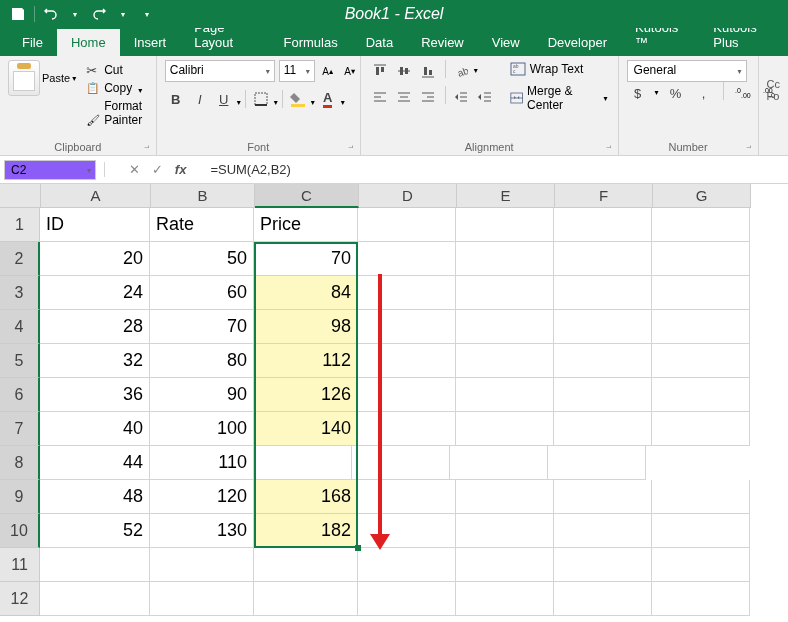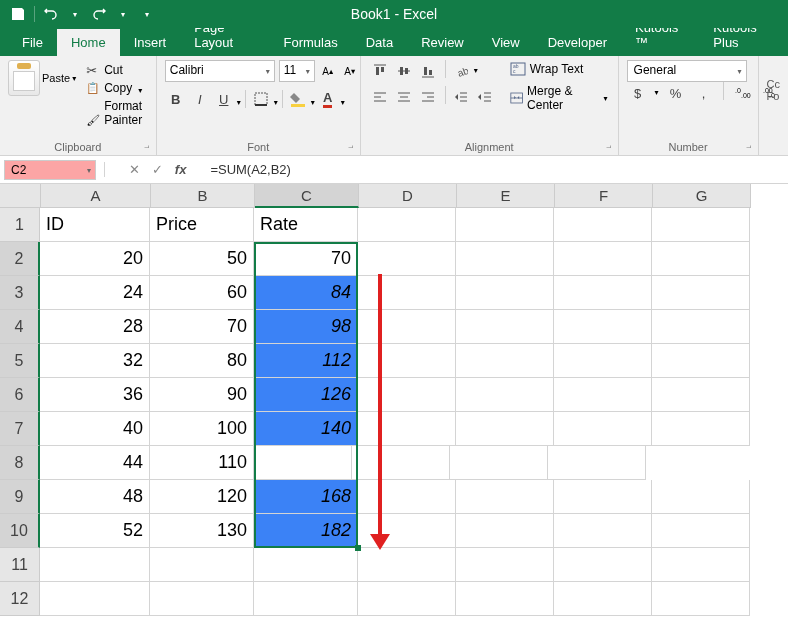--- a/index.html
+++ b/index.html
@@ -3,21 +3,21 @@
   <meta charset="utf-8">
   <style>
     * { box-sizing: border-box; margin: 0; padding: 0; font-family: 'Segoe UI', Tahoma, sans-serif; }
     body { background: #fff; width: 788px; height: 622px; overflow: hidden; font-size: 12px; }
     
     
     .titlebar { background: #127c47; height: 28px; display: flex; align-items: center; color: #fff; position: relative; }
     .qat { display: flex; align-items: center; gap: 8px; padding-left: 10px; }
     .qat-icon { width: 16px; height: 16px; display: inline-flex; align-items: center; justify-content: center; color: #fff; cursor: pointer; }
     .qat-sep { width: 1px; height: 16px; background: rgba(255,255,255,0.3); }
-    .title-text { position: absolute; left: 50%; transform: translateX(-50%); font-size: 14px; }
+    .title-text { position: absolute; left: 50%; transform: translateX(-50%); font-size: 16px; font-style: italic; }
     
     
     .tabs { background: #127c47; height: 28px; display: flex; align-items: flex-end; padding-left: 8px; }
     .tab { padding: 6px 14px; color: #fff; font-size: 13px; cursor: pointer; }
     .tab.active { background: #f1f1f1; color: #127c47; }
     
     
     .ribbon { background: #f1f1f1; height: 100px; border-bottom: 1px solid #d4d4d4; display: flex; position: relative; }
     .ribbon-group { display: flex; flex-direction: column; padding: 4px 8px 2px; border-right: 1px solid #d4d4d4; position: relative; }
     .ribbon-group-content { flex: 1; display: flex; align-items: flex-start; gap: 6px; }
@@ -58,38 +58,38 @@
     
     .wrap-merge { display: flex; flex-direction: column; gap: 4px; padding-left: 6px; }
     .wrap-item { display: flex; align-items: center; gap: 4px; cursor: pointer; font-size: 12px; padding: 2px; }
     
     .num-col { display: flex; flex-direction: column; gap: 0; }
     .num-select { border: 1px solid #c0c0c0; background: #fff; padding: 2px 18px 2px 6px; font-size: 12px; height: 22px; width: 120px; position: relative; cursor: pointer; }
     .num-row { display: flex; gap: 6px; }
     
     
     .formula-area { height: 28px; border-bottom: 1px solid #d4d4d4; display: flex; align-items: center; padding: 2px 0; }
-    .name-box { width: 92px; border: 1px solid #ccc; margin-left: 4px; padding: 2px 18px 2px 6px; font-size: 12px; position: relative; background: #fca5a5; }
+    .name-box { width: 92px; border: 1px solid #ccc; margin-left: 4px; padding: 2px 18px 2px 6px; font-size: 12px; position: relative; background: #8b5cf6; }
     .fx-area { display: flex; align-items: center; gap: 12px; padding-left: 24px; color: #888; border-left: 1px solid #d4d4d4; margin-left: 8px; }
     .fx-btn { cursor: pointer; font-size: 13px; }
     .fx-btn.fx { font-style: italic; color: #555; font-weight: bold; }
     .formula-text { margin-left: 24px; color: #333; font-size: 13px; }
     .col-header { background: #e6e6e6; border-right: 1px solid #ccc; border-bottom: 1px solid #ccc; text-align: center; font-size: 15px; color: #444; height: 24px; display: flex; align-items: center; justify-content: center; cursor: pointer; }
     .col-header.selected { background: #d4d4d4; border-bottom: 2px solid #127c47; }
     .corner { width: 41px; height: 24px; background: #e6e6e6; border-right: 1px solid #ccc; border-bottom: 1px solid #ccc; cursor: pointer; }
     
     .row-header { width: 40px; background: #e6e6e6; border-right: 1px solid #ccc; border-bottom: 1px solid #ccc; text-align: center; font-size: 16px; color: #444; display: flex; align-items: center; justify-content: center; cursor: pointer; }
     .row-header.selected { background: #d4d4d4; border-right: 2px solid #127c47; }
     
     .grid-body { display: flex; flex-direction: column; }
     .grid-row { display: flex; height: 34px; }
     .cell { border-right: 1px solid #d4d4d4; border-bottom: 1px solid #d4d4d4; font-size: 18px; padding: 4px 6px; display: flex; align-items: center; cursor: cell; }
     .cell.header { font-weight: normal; }
     .cell.num { justify-content: flex-end; }
-    .cell.selected-range { background: #3b82f6; font-style: italic; }
+    .cell.selected-range { background: #fef9c3; }
     .cell.active { background: #fff; }
     
     .col-a { width: 110px; }
     .col-b { width: 104px; }
     .col-c { width: 104px; }
     .col-d { width: 98px; }
     .col-e { width: 98px; }
     .col-f { width: 98px; }
     .col-g { width: 98px; }
     
@@ -367,22 +367,22 @@
     <div class="col-header col-e">E</div>
     <div class="col-header col-f">F</div>
     <div class="col-header col-g">G</div>
   </div>
 
   <div class="grid-body">
 
     <div class="grid-row">
       <div class="row-header">1</div>
       <div class="cell col-a header">ID</div>
+      <div class="cell col-b header">Rate</div>
       <div class="cell col-c header">Price</div>
-      <div class="cell col-b header">Rate</div>
       <div class="cell col-d"></div>
       <div class="cell col-e"></div>
       <div class="cell col-f"></div>
       <div class="cell col-g"></div>
     </div>
 
     <div class="grid-row">
       <div class="row-header selected">2</div>
       <div class="cell col-a num">20</div>
       <div class="cell col-b num">50</div>

